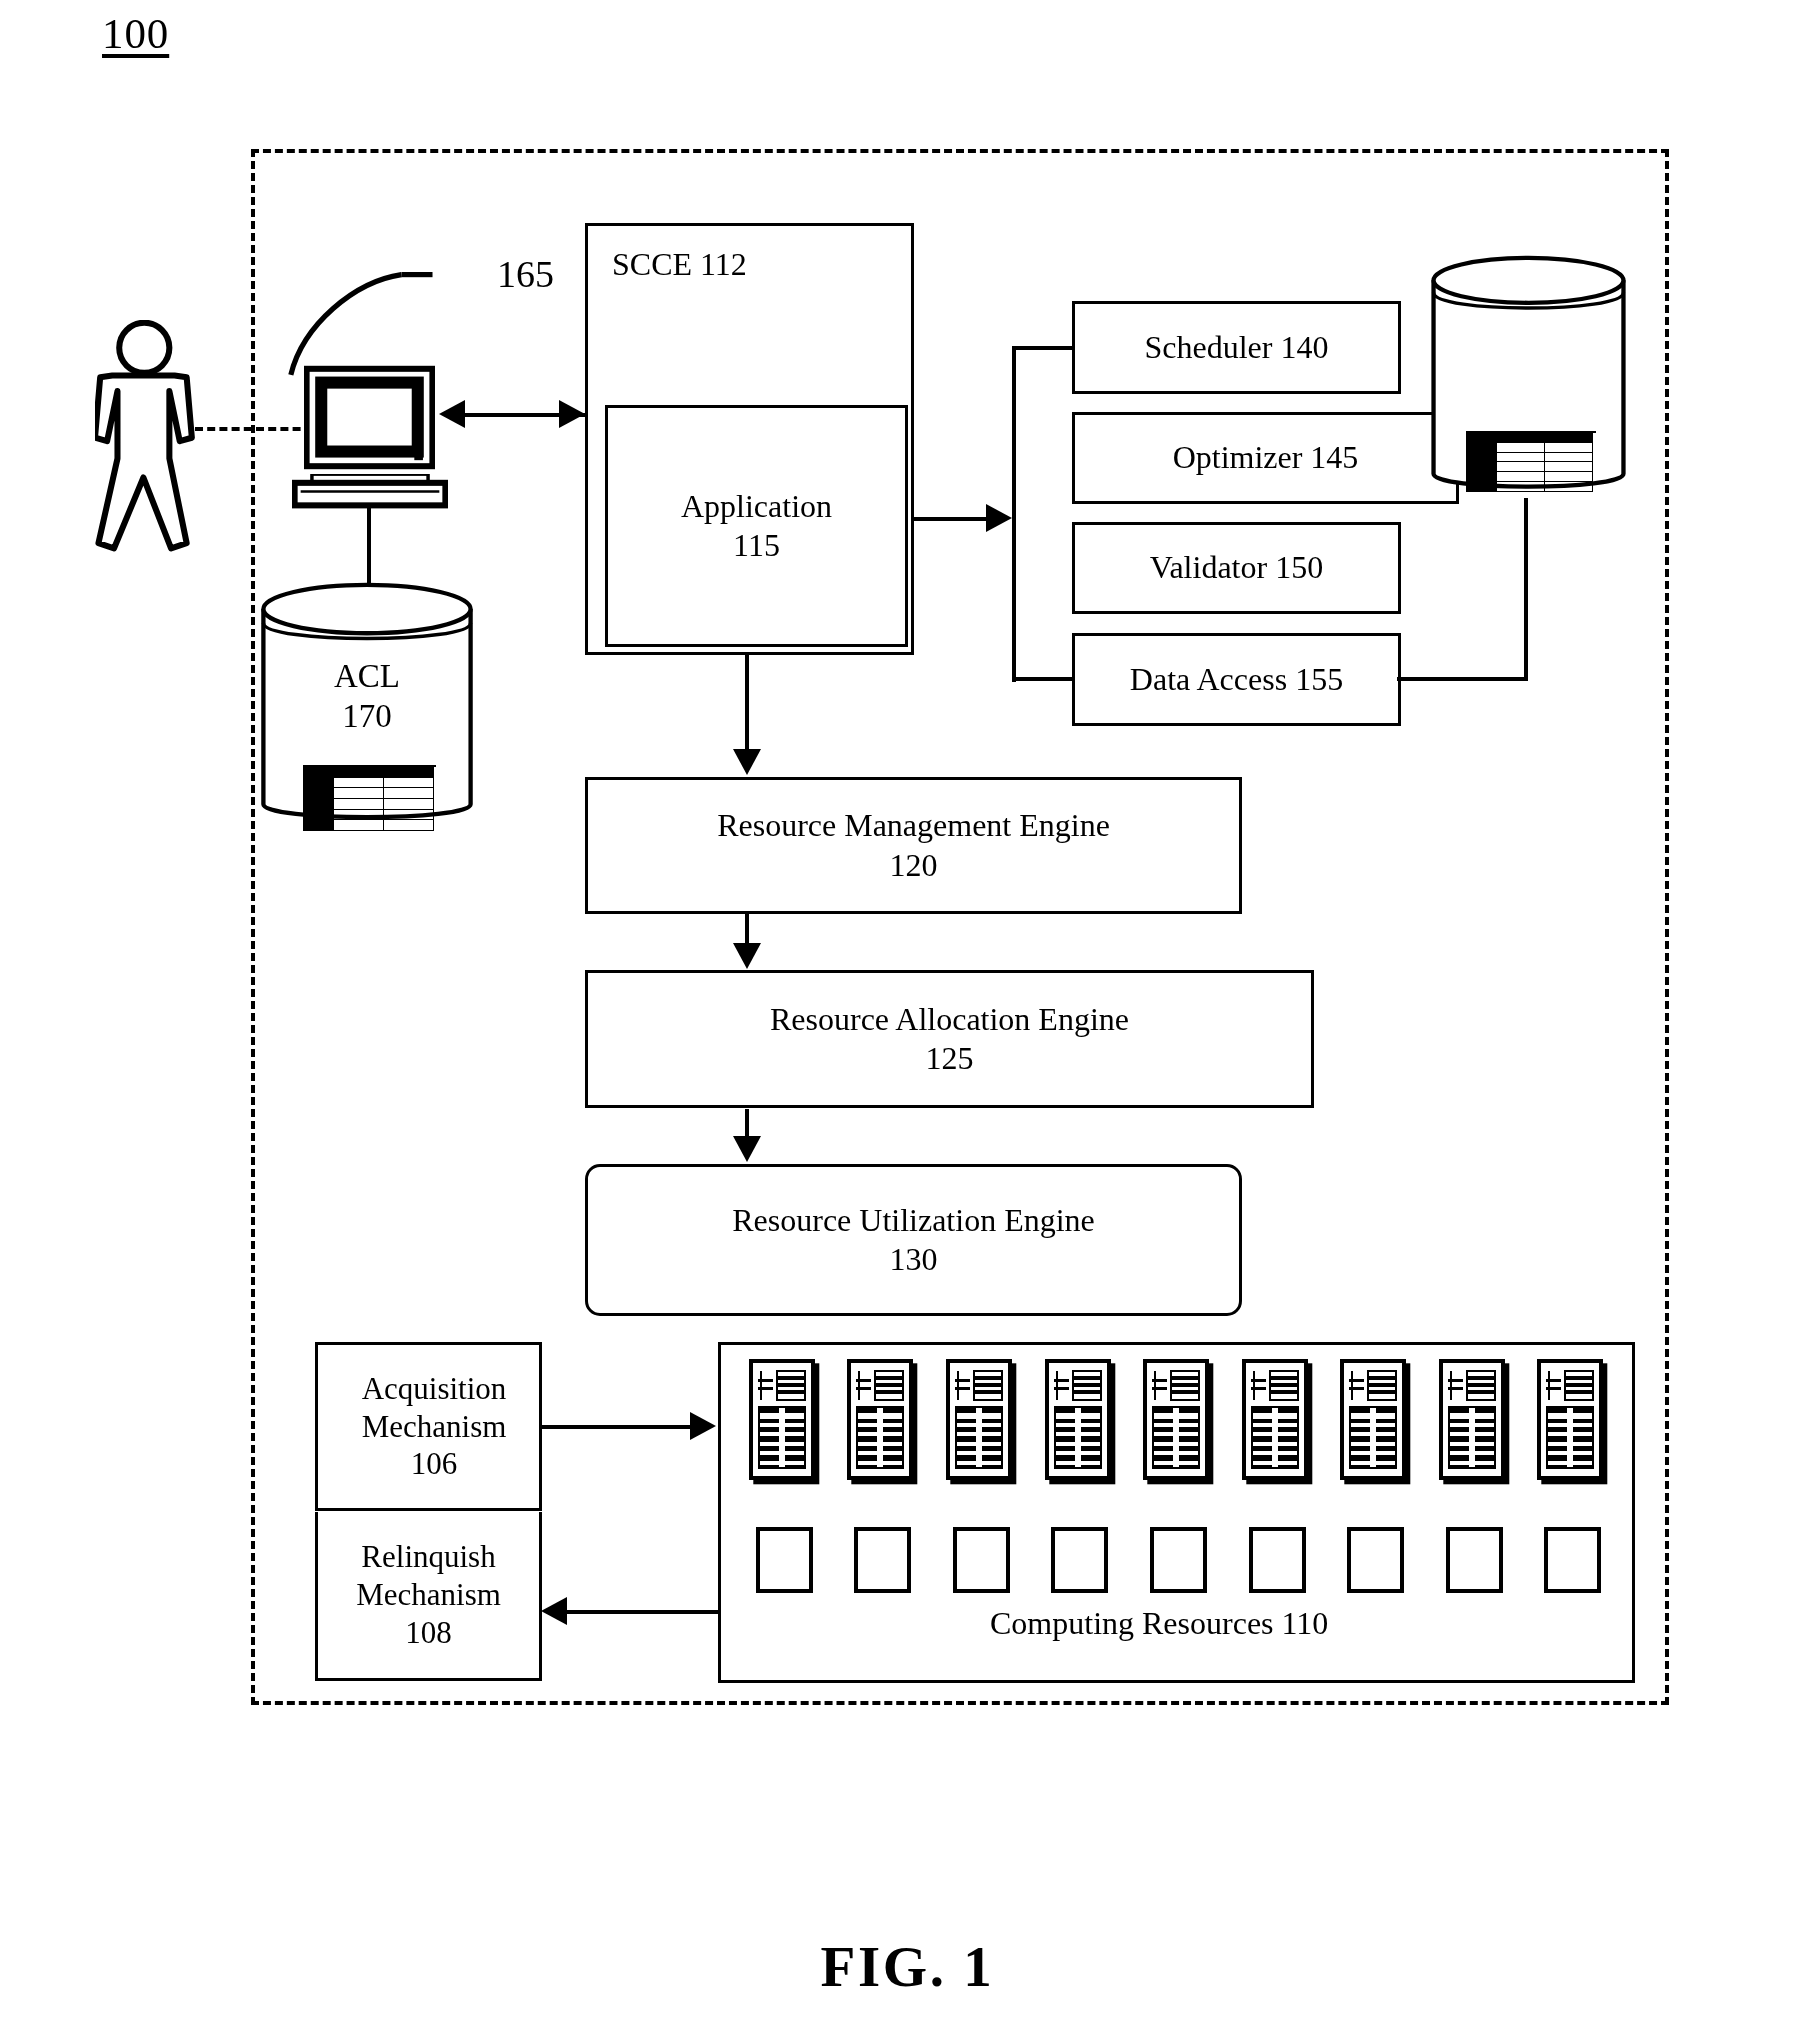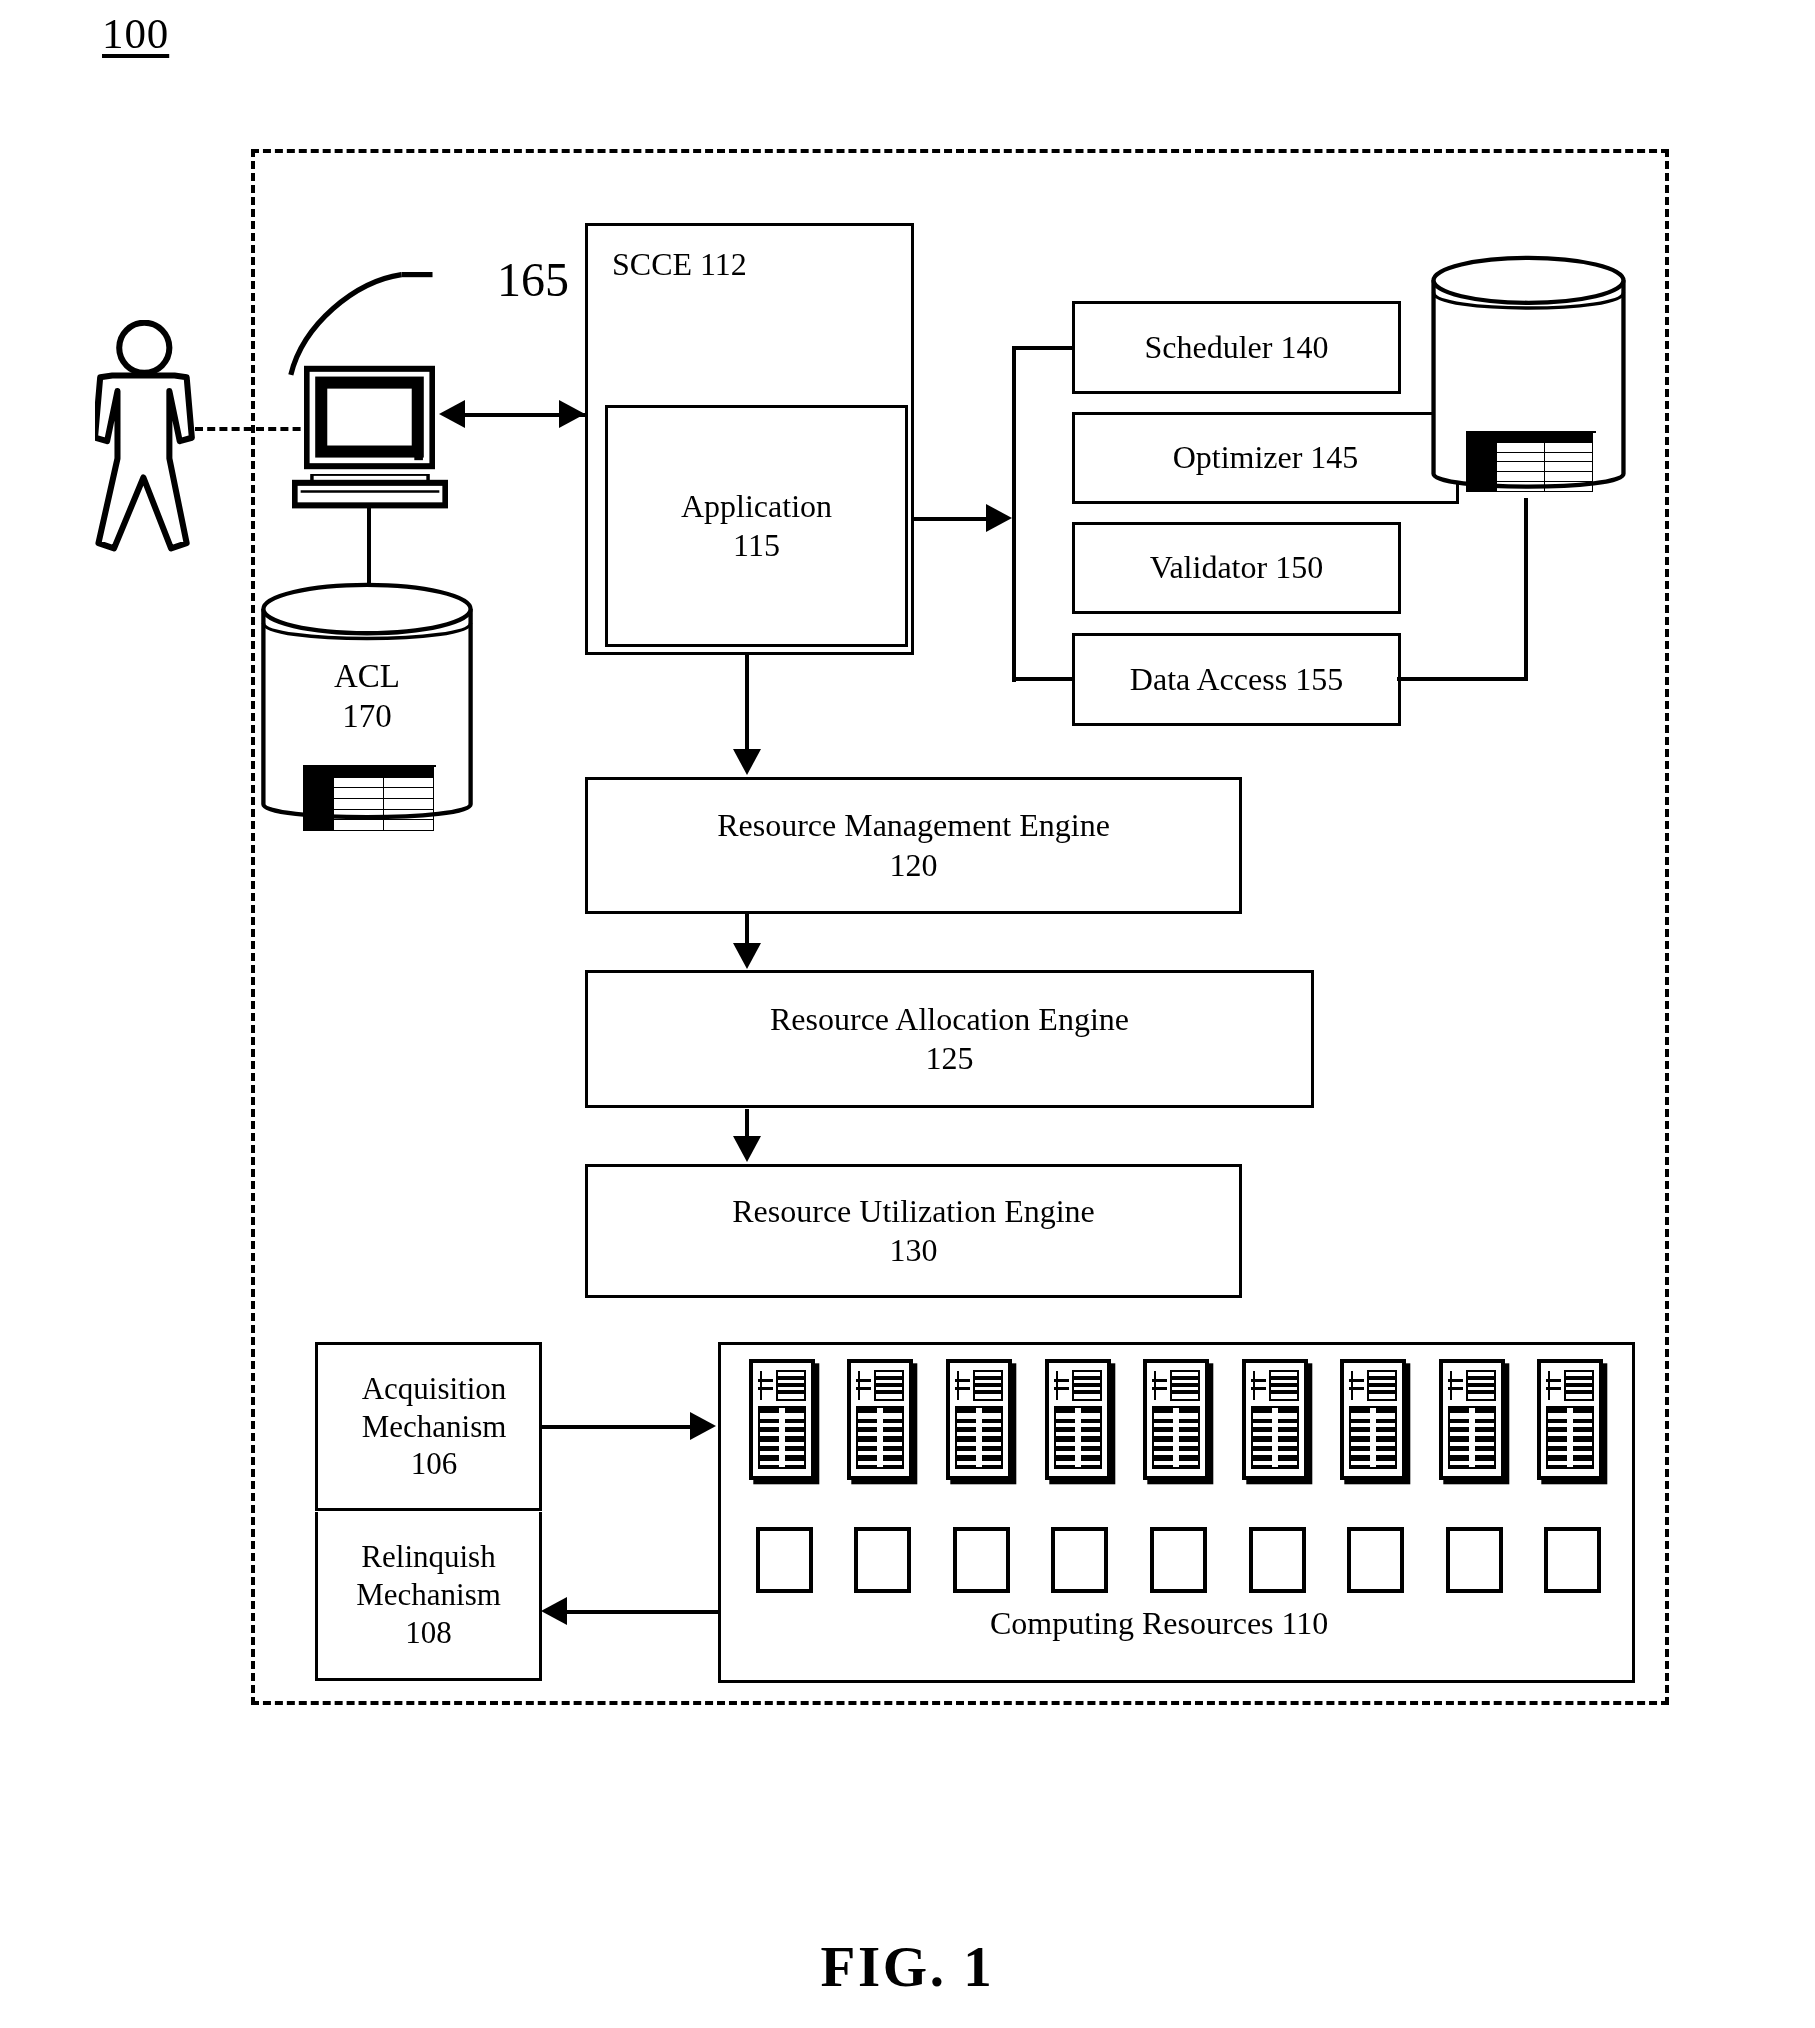--- a/index.html
+++ b/index.html
@@ -82,21 +82,21 @@
 
   
   #scheduler-box  { left: 1072px; top: 301px; width: 329px; height: 93px; }
   #optimizer-box  { left: 1072px; top: 412px; width: 387px; height: 92px; }
   #validator-box  { left: 1072px; top: 522px; width: 329px; height: 92px; }
   #dataaccess-box { left: 1072px; top: 633px; width: 329px; height: 93px; }
 
   
   #rme-box  { left: 585px; top: 777px;  width: 657px; height: 137px; }
   #rae-box  { left: 585px; top: 970px; width: 729px; height: 138px; }
-  #rue-box  { left: 585px; top: 1164px; width: 657px; height: 134px; }
+  #rue-box  { left: 585px; top: 1164px; width: 657px; height: 152px; border-radius: 15px; }
 
   
   #acq-box { left: 315px; top: 1342px; width: 227px; height: 169px; font-size: 31px; padding-left: 11px; }
   #rel-box { left: 315px; top: 1512px; width: 227px; height: 169px; font-size: 31px; border-top: 0; }
 
   
   #cr-box {
     left: 718px; top: 1342px; width: 917px; height: 341px;
     display: block;
   }
@@ -244,21 +244,21 @@
       <line x1="10" y1="20" x2="170" y2="20" stroke="#000" stroke-width="3"></line>
     </svg>
   </div>
 
   <div class="abs" style="left:277px; top:195px; width:216px; height:186px;">
     <svg width="216" height="186" viewBox="0 0 250 215">
       <path d="M 16 208 C 30 150, 90 100, 144 92" fill="none" stroke="#000" stroke-width="6"></path>
       <line x1="144" y1="92" x2="180" y2="92" stroke="#000" stroke-width="6"></line>
     </svg>
   </div>
-  <div class="abs" style="left:497px; top:252px; font-size:48px;">165</div>
+  <div class="abs" style="left:497px; top:252px; font-size:38px;">165</div>
 
   <div class="ln-v" style="left:367px; top:506px; height:82px;"></div>
 
   <div class="cylinder" style="left:258px; top:578px; width:218px; height:259px;">
     <svg width="218" height="259" viewBox="0 0 252 300" style="position:absolute;left:0;top:0;">
       <path d="M 6 36 L 6 262 C 6 282, 246 282, 246 262 L 246 36" fill="#fff" stroke="#000" stroke-width="5"></path>
       <ellipse cx="126" cy="36" rx="120" ry="28" fill="#fff" stroke="#000" stroke-width="5"></ellipse>
       <path d="M 6 52 C 6 76, 246 76, 246 52" fill="none" stroke="#000" stroke-width="4"></path>
     </svg>
     <div class="cyl-label" style="top:78px;">

